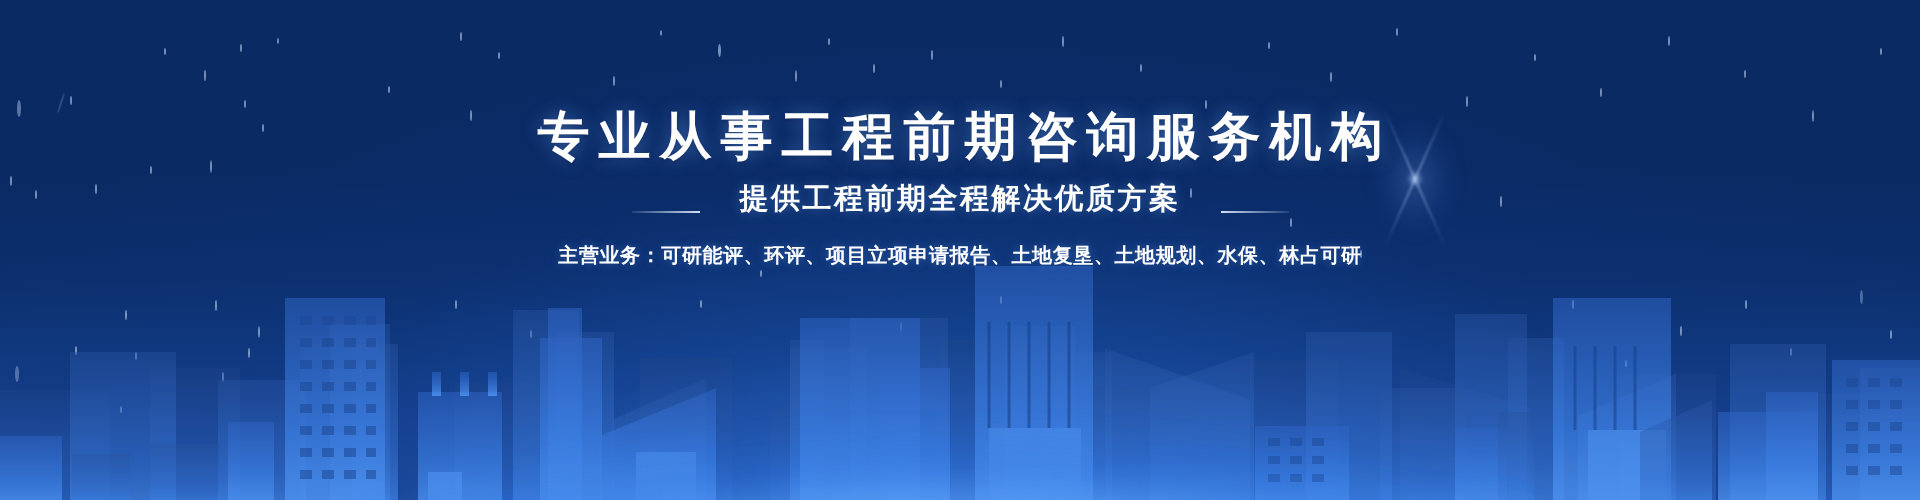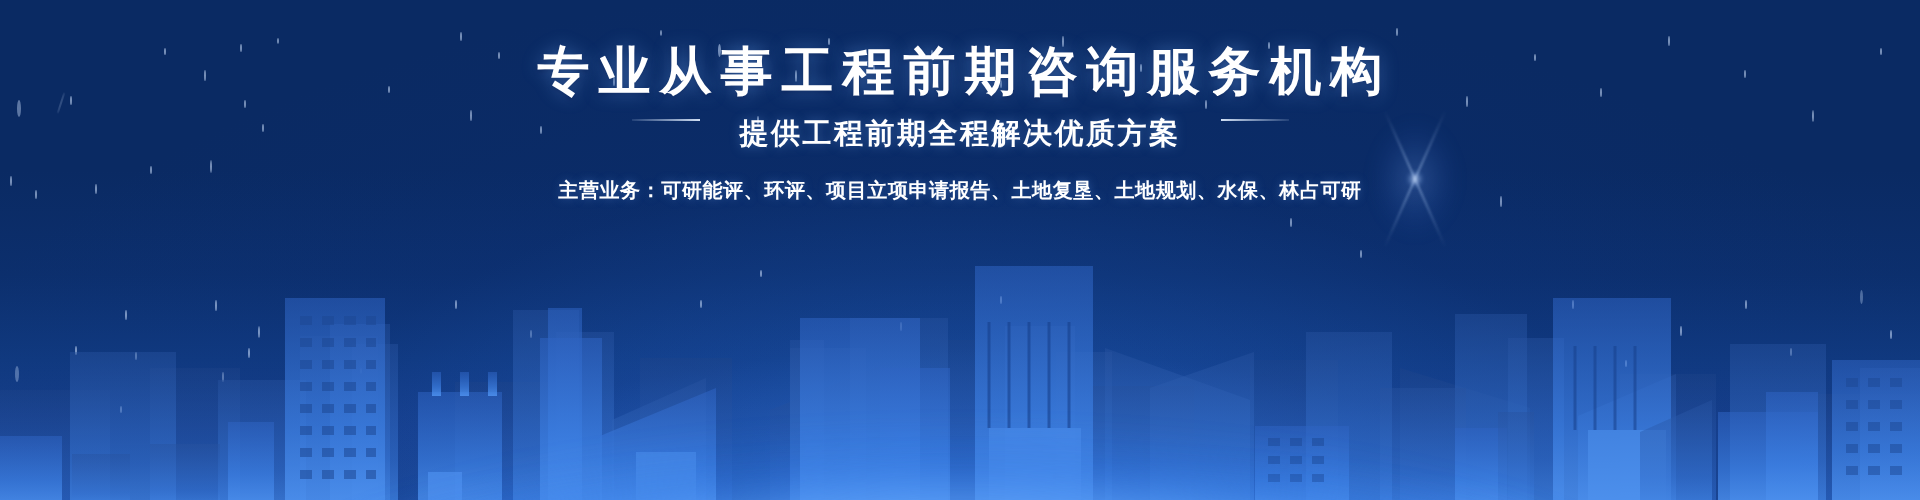--- a/index.html
+++ b/index.html
@@ -102,33 +102,33 @@
   .content{
     position:absolute;
     left:0; top:0;
     width:1920px; height:500px;
     display:flex;
     flex-direction:column;
     align-items:center;
     pointer-events:none;
   }
   .headline{
-    margin-top:45px;
+    margin-top:110px;
     font-size:52px;
     font-weight:bold;
     color:#ffffff;
     letter-spacing:9px;
     text-indent:9px;
     line-height:1;
     white-space:nowrap;
     text-shadow:0 0 18px rgba(120,180,255,0.45), 0 2px 4px rgba(0,20,70,0.55);
   }
   .sub-row{
     display:flex;
-    align-items:flex-start;
+    align-items:flex-end;
     gap:40px;
     margin-top:22px;
     white-space:nowrap;
   }
   .dash{
     display:block;
     width:68px; height:2px;
     background:linear-gradient(90deg,rgba(210,228,255,0.12),rgba(225,238,255,0.92));
   }
   .dash.right{

